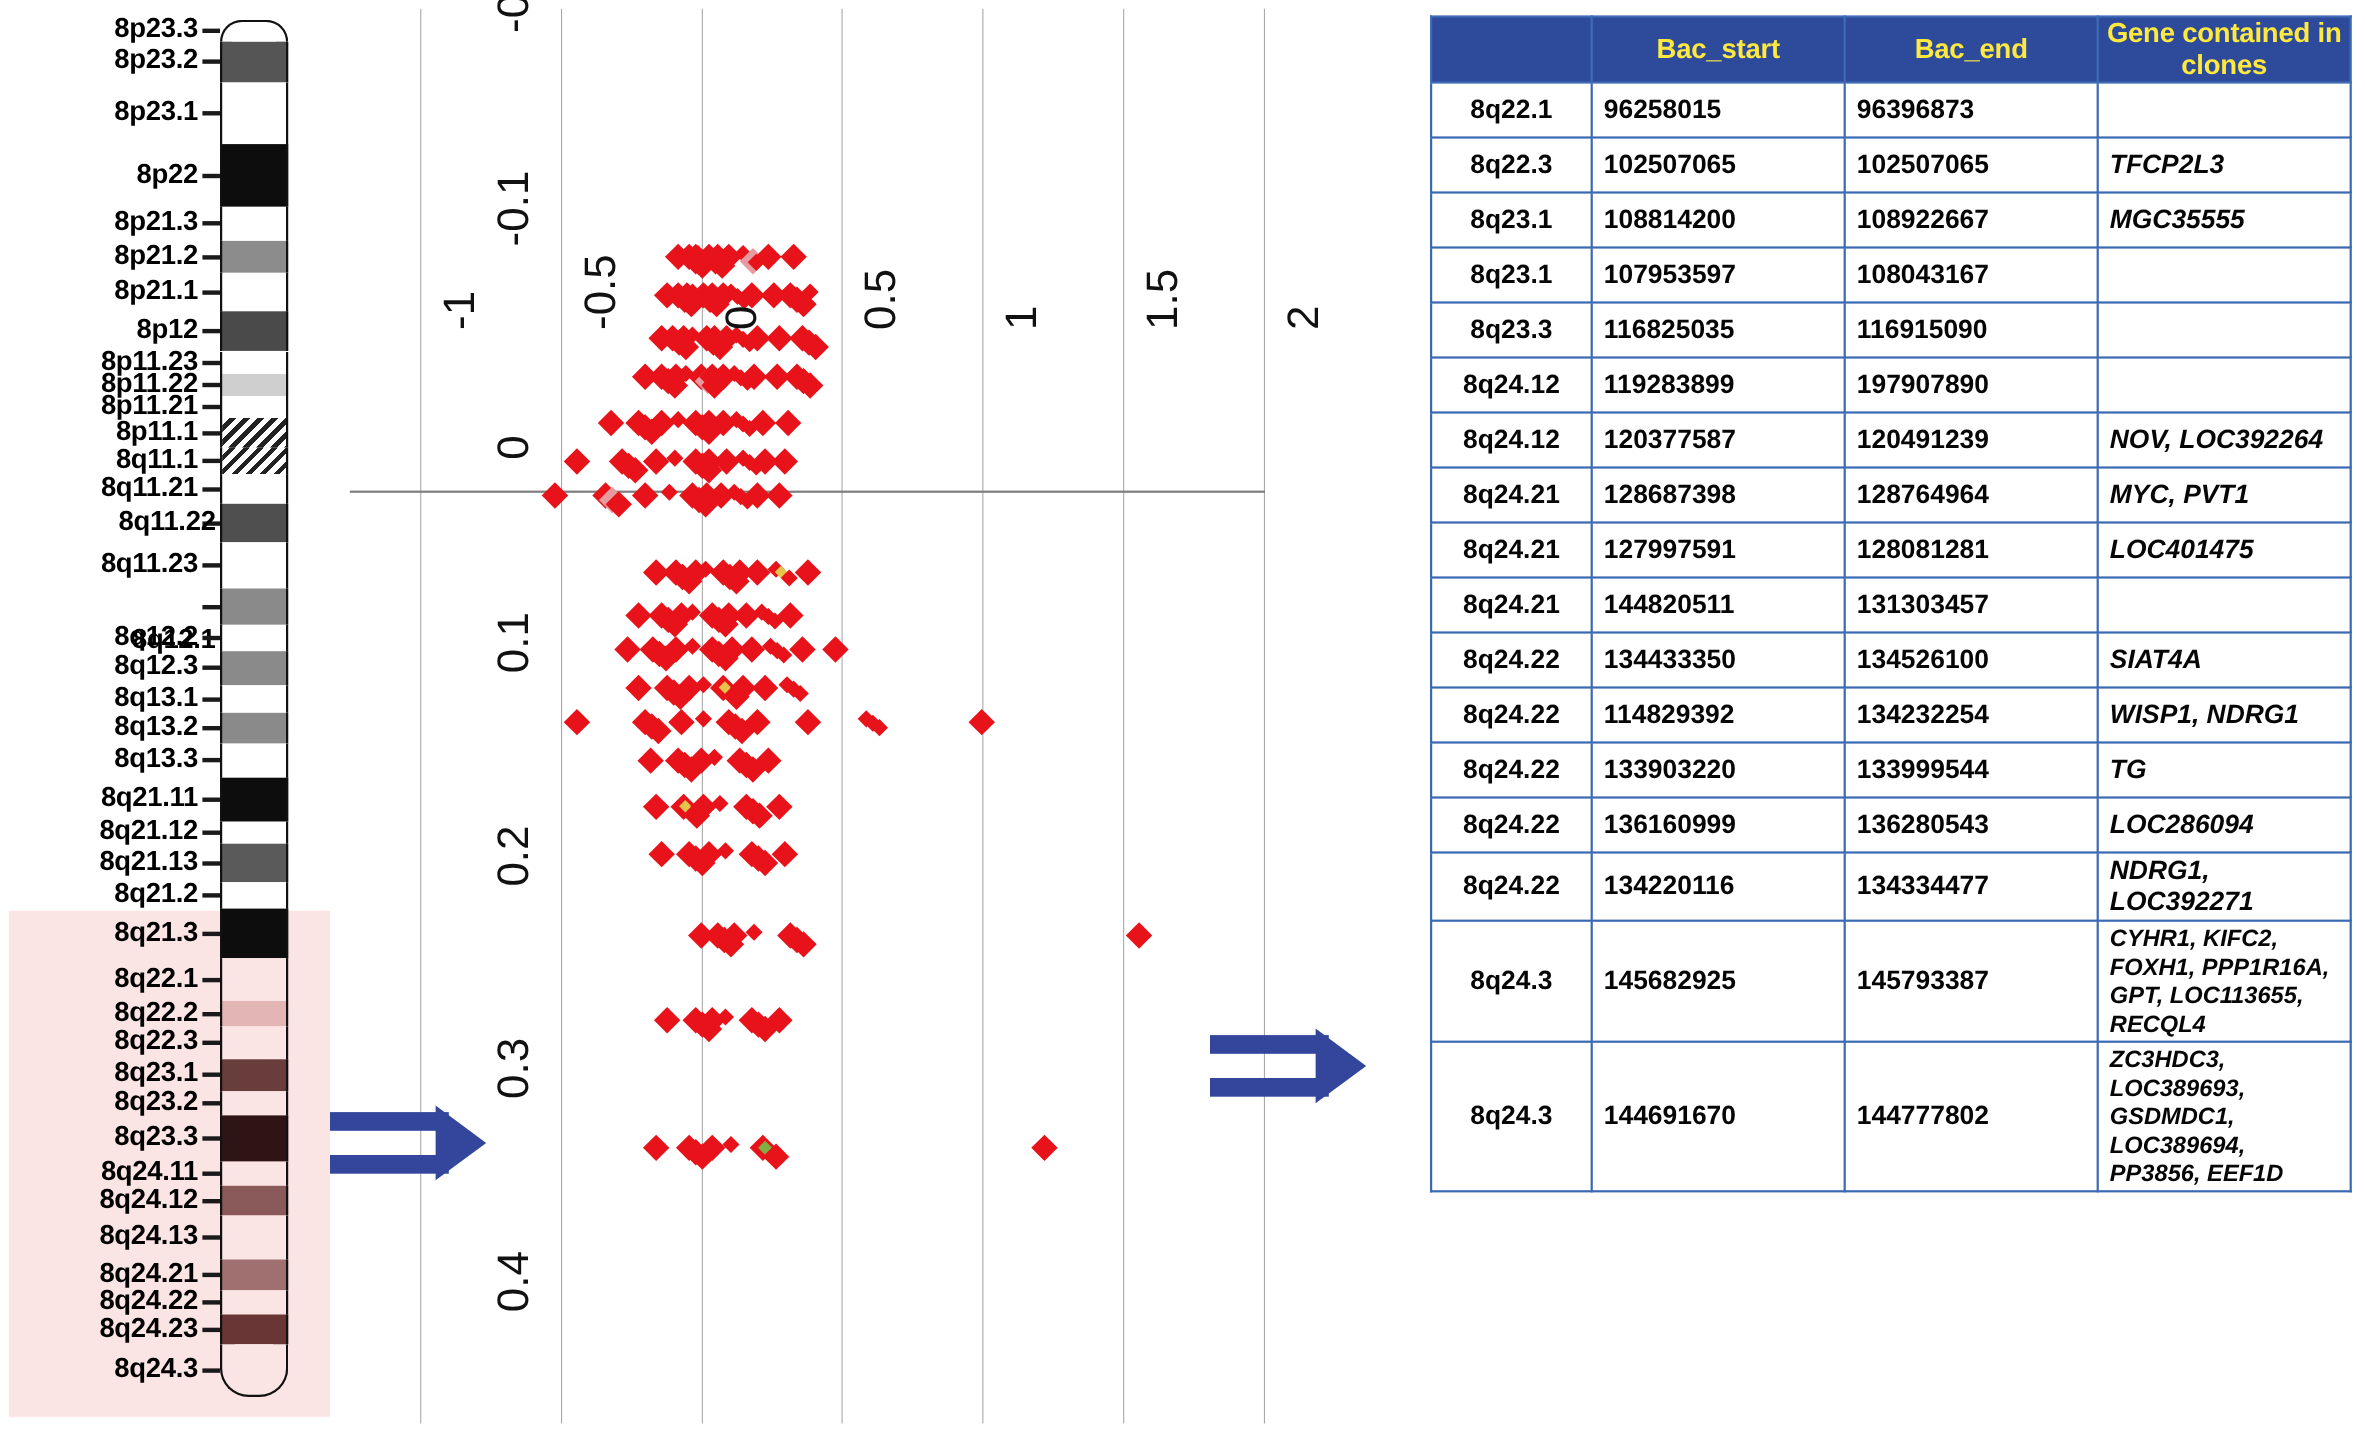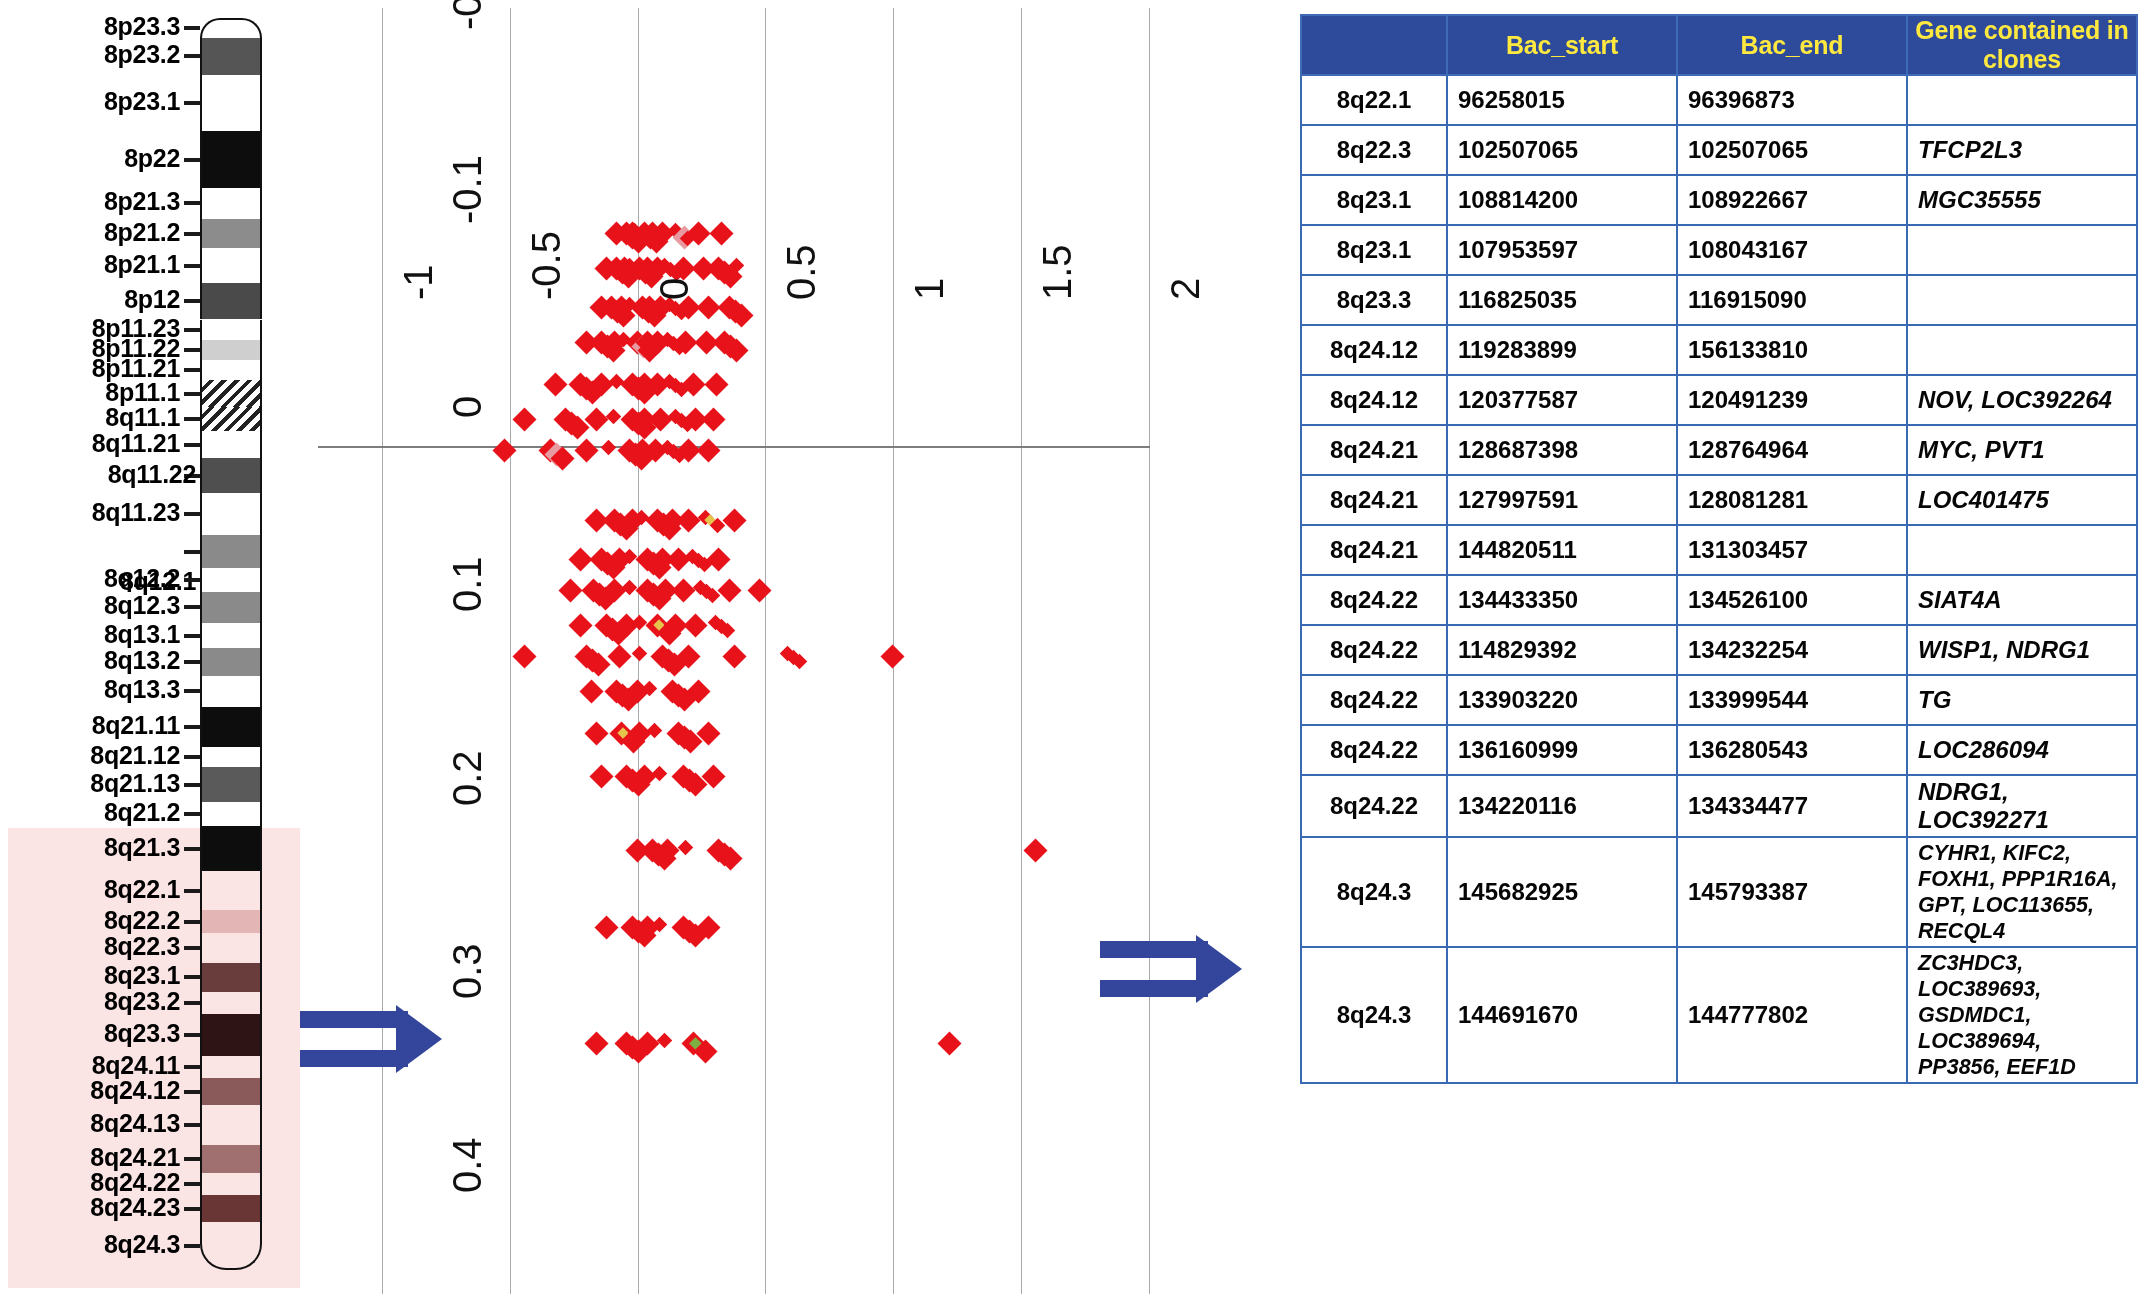--- a/index.html
+++ b/index.html
@@ -526,21 +526,21 @@
         </tr>
         <tr>
           <td class="cyto">8q23.3</td>
           <td class="bstart">116825035</td>
           <td class="bend">116915090</td>
           <td class="genes"></td>
         </tr>
         <tr>
           <td class="cyto">8q24.12</td>
           <td class="bstart">119283899</td>
-          <td class="bend">156133810</td>
+          <td class="bend">197907890</td>
           <td class="genes"></td>
         </tr>
         <tr>
           <td class="cyto">8q24.12</td>
           <td class="bstart">120377587</td>
           <td class="bend">120491239</td>
           <td class="genes">NOV, LOC392264</td>
         </tr>
         <tr>
           <td class="cyto">8q24.21</td>

